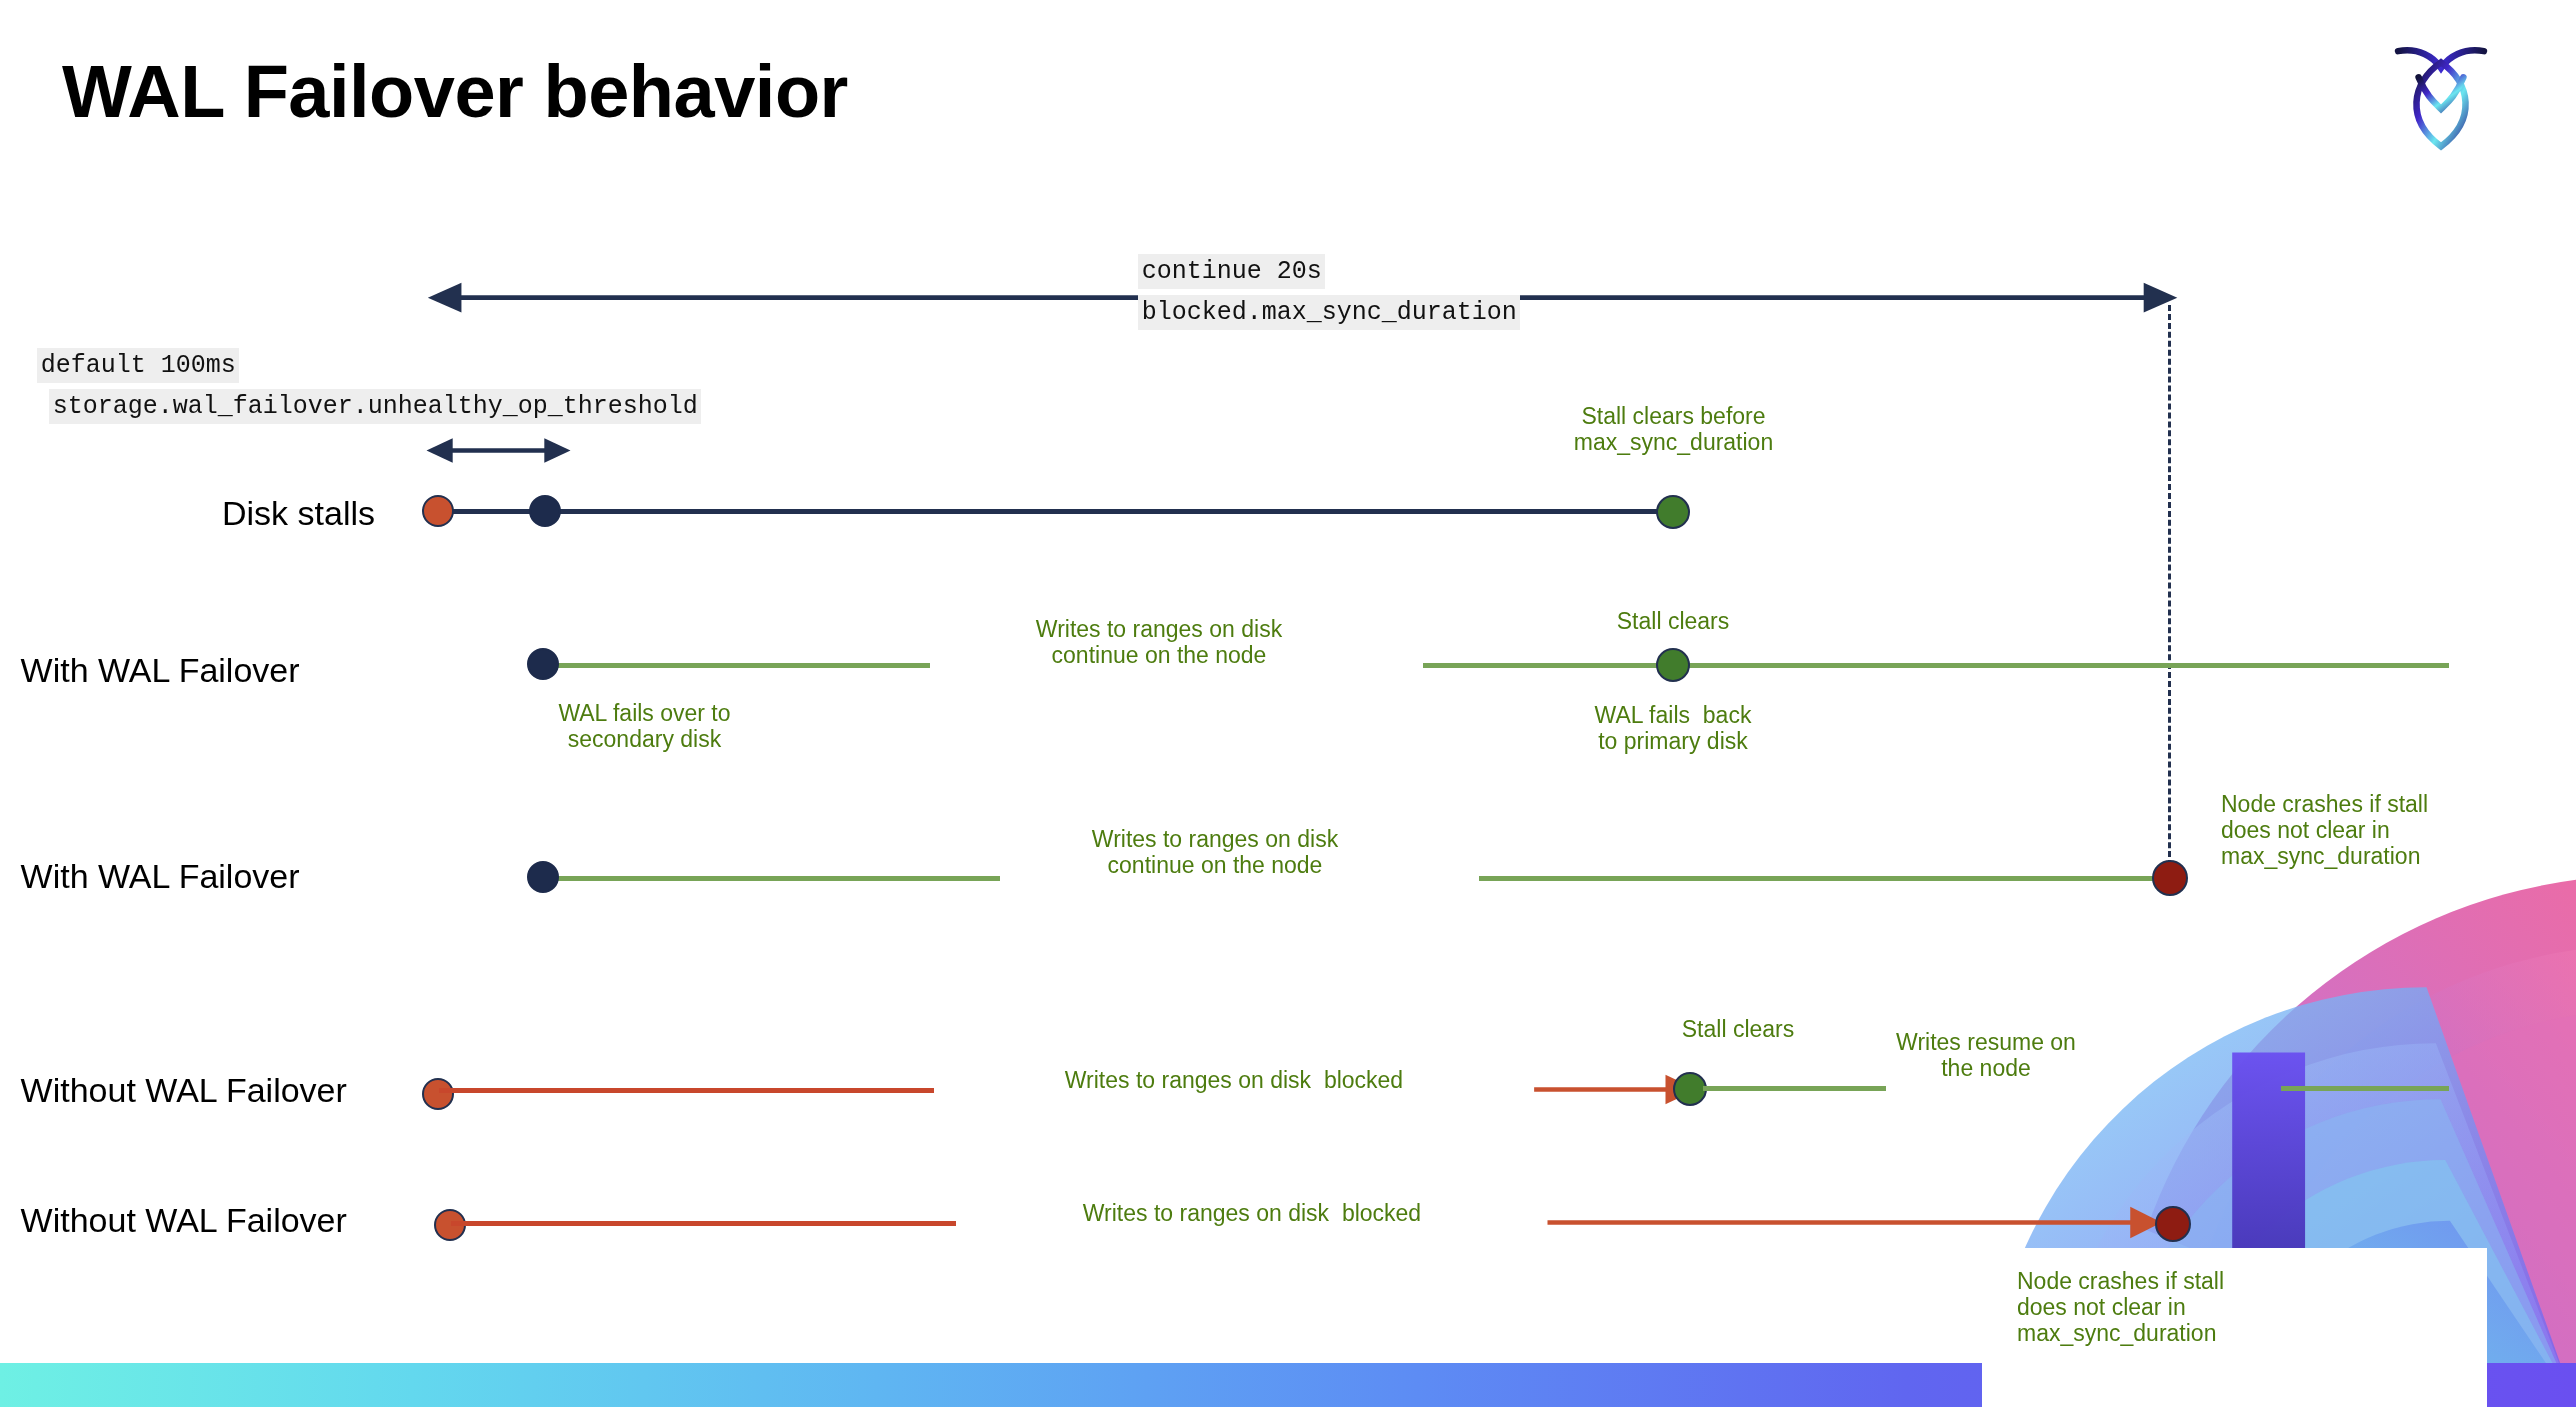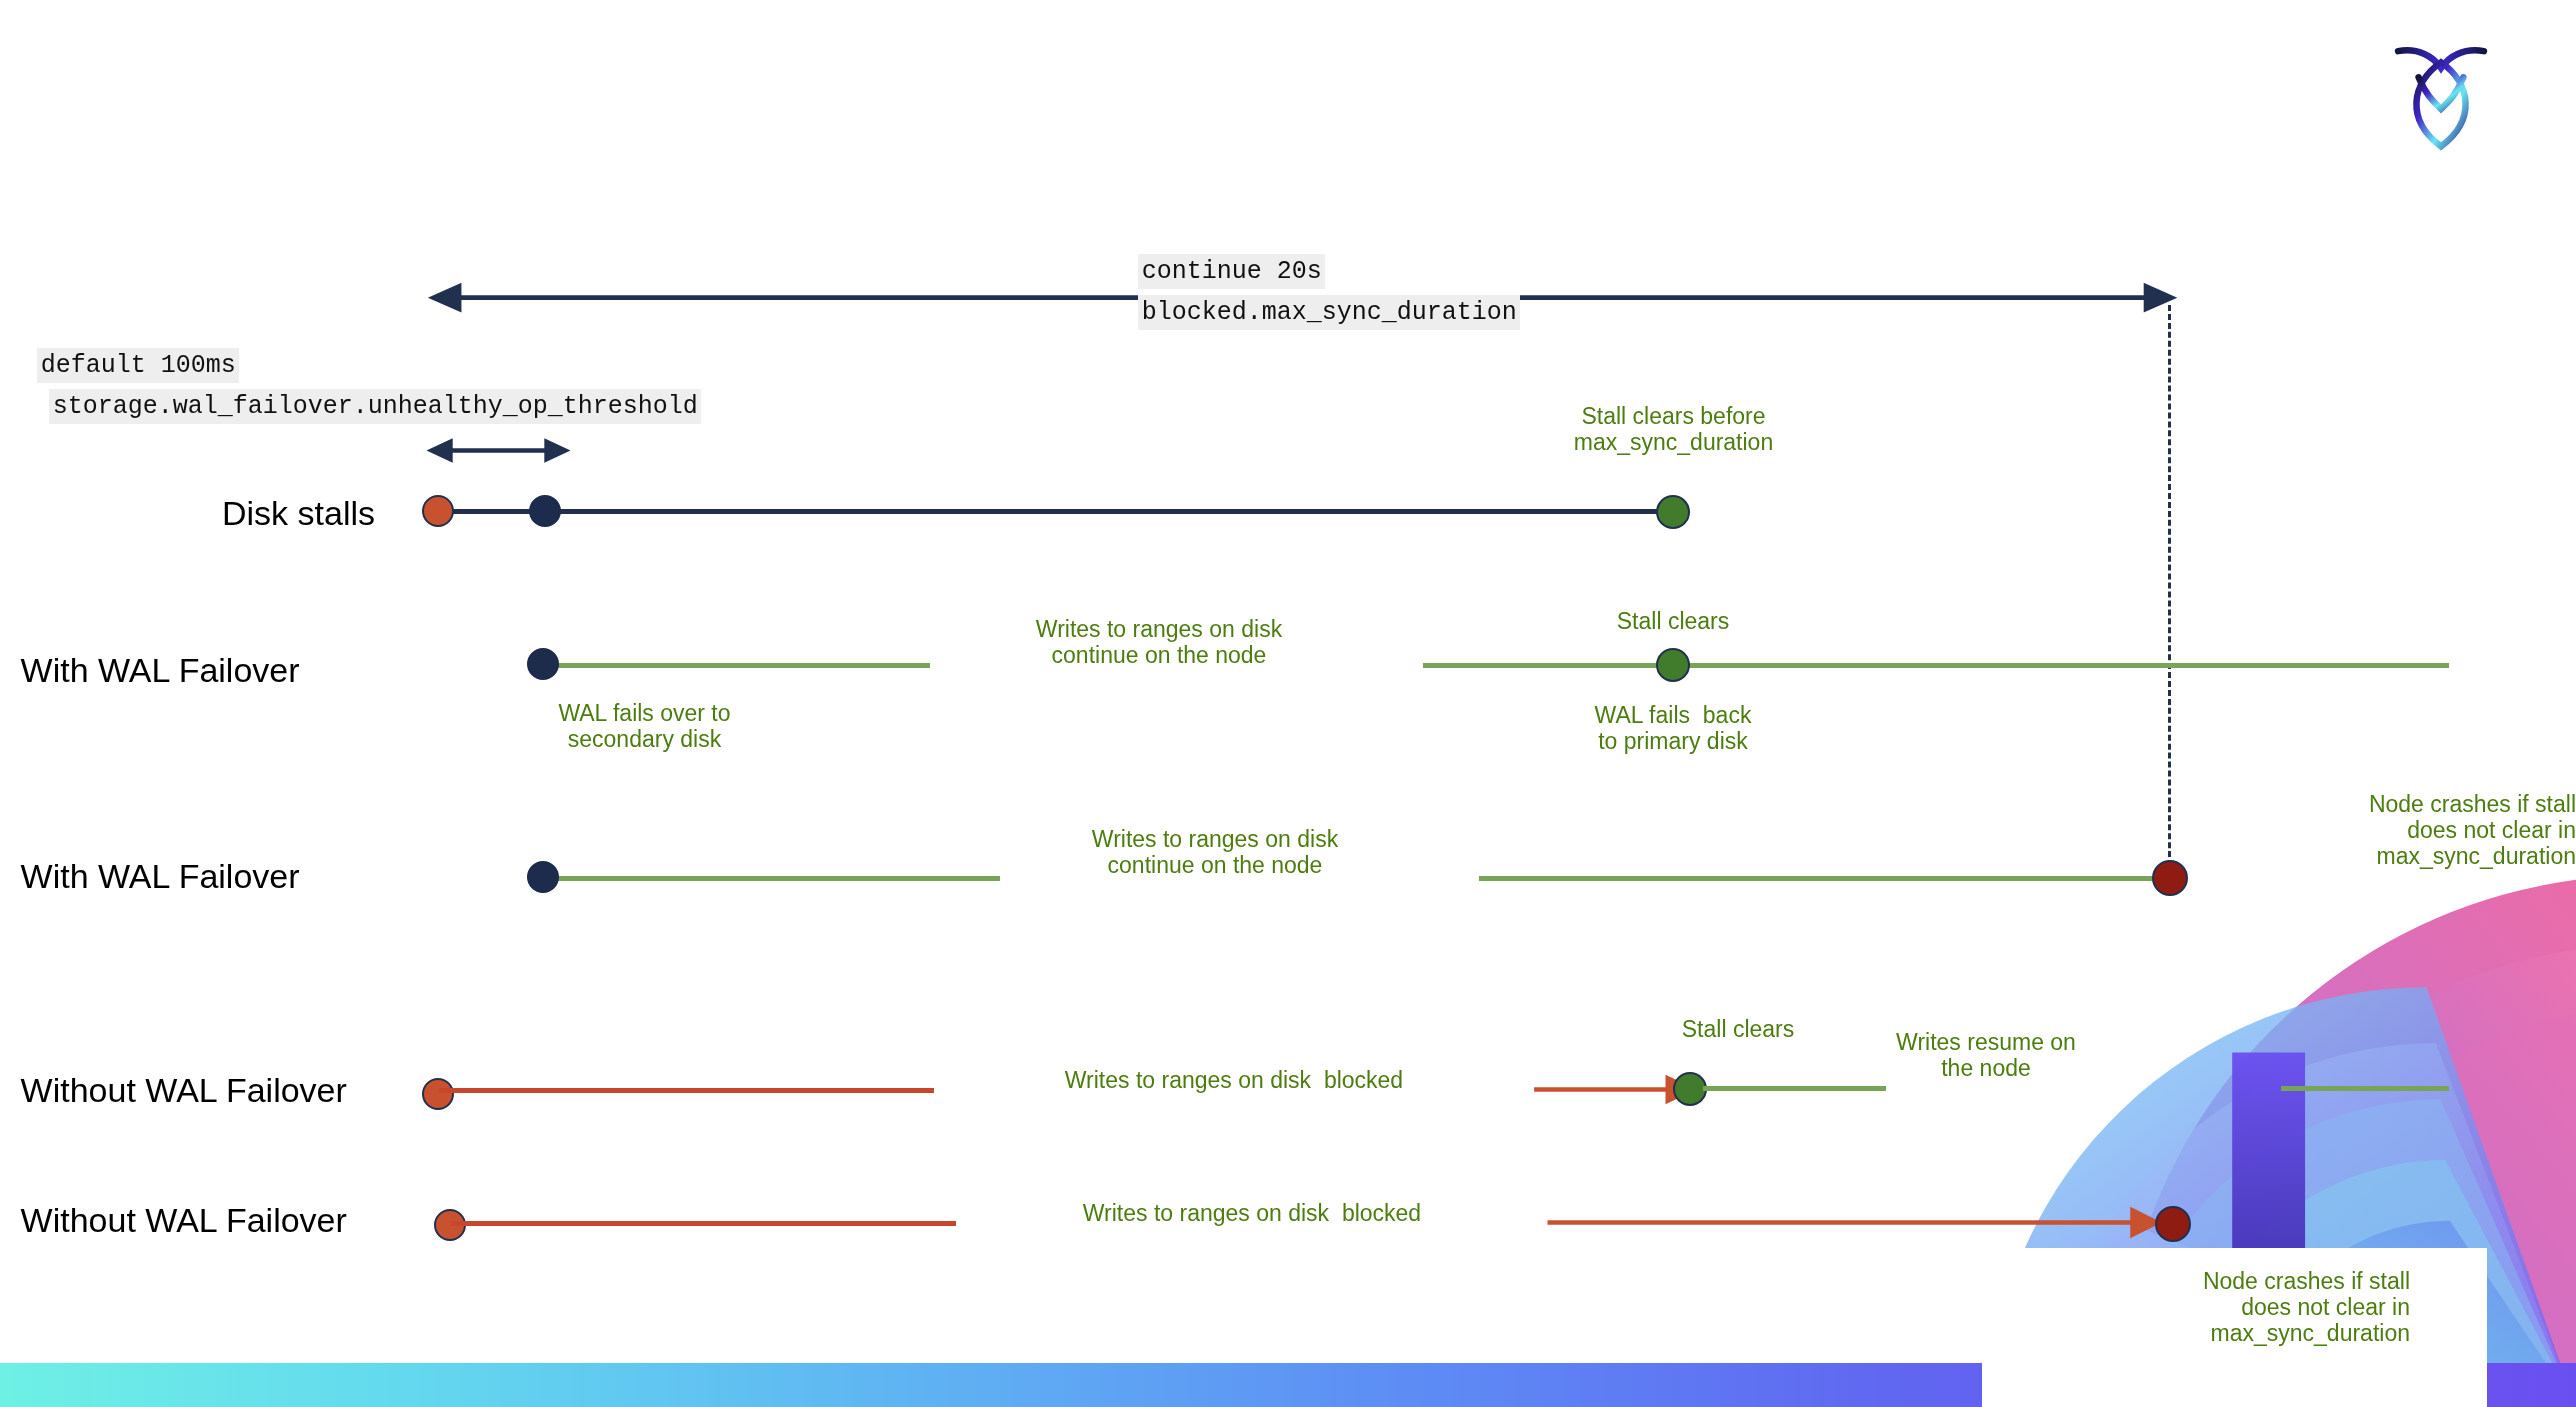--- a/index.html
+++ b/index.html
@@ -28,21 +28,21 @@
     font-size:74px;font-weight:bold;color:#000;letter-spacing:-0.5px;
     white-space:nowrap;
   }
 
   
   .logo{position:absolute;left:2385px;top:34px;width:112px;height:122px;}
 
   
   .lbl{position:absolute;color:#4d7c0f;font-size:23px;line-height:1.12;white-space:pre;}
   .lbl.c{text-align:center;}
-  .lbl.l{text-align:right;}
+  .lbl.l{text-align:left;}
   .mono{
     position:absolute;font-family:"Liberation Mono", monospace;
     font-size:25px;color:#111;background:#eeeeee;line-height:1.34;
     white-space:pre;padding:0.9px 3.7px;
   }
   .rowlabel{position:absolute;font-size:34px;color:#000;white-space:nowrap;text-align:center;}
 
   .hline{position:absolute;height:4.7px;}
   .hline.navy{background:#22304f;}
   .hline.green{background:#7aa košice;}
@@ -105,20 +105,21 @@
       <path d="M760 620 L410 620 A215 215 0 0 1 625 420 Z" fill="url(#gc1)" opacity="0.5"></path>
 
       <path d="M392 240 L470 240 L470 620 L392 620 Z" fill="url(#gv)" opacity="0.95"></path>
 
       <path d="M118 620 L160 620 L155 520 Z" fill="#63eaea"></path>
     </svg>
   </div>
 
   <div class="bottombar"></div>
 
+  <div class="title">WAL Failover behavior</div>
 
   <div class="logo">
     <svg width="112" height="122" viewBox="0 0 120 130" xmlns="http://www.w3.org/2000/svg">
       <defs>
         <linearGradient id="lg" x1="0" y1="0" x2="1" y2="1">
           <stop offset="0" stop-color="#12123a"></stop>
           <stop offset="0.35" stop-color="#4026c8"></stop>
           <stop offset="0.65" stop-color="#6be7f0"></stop>
           <stop offset="1" stop-color="#2b1f8c"></stop>
         </linearGradient>

